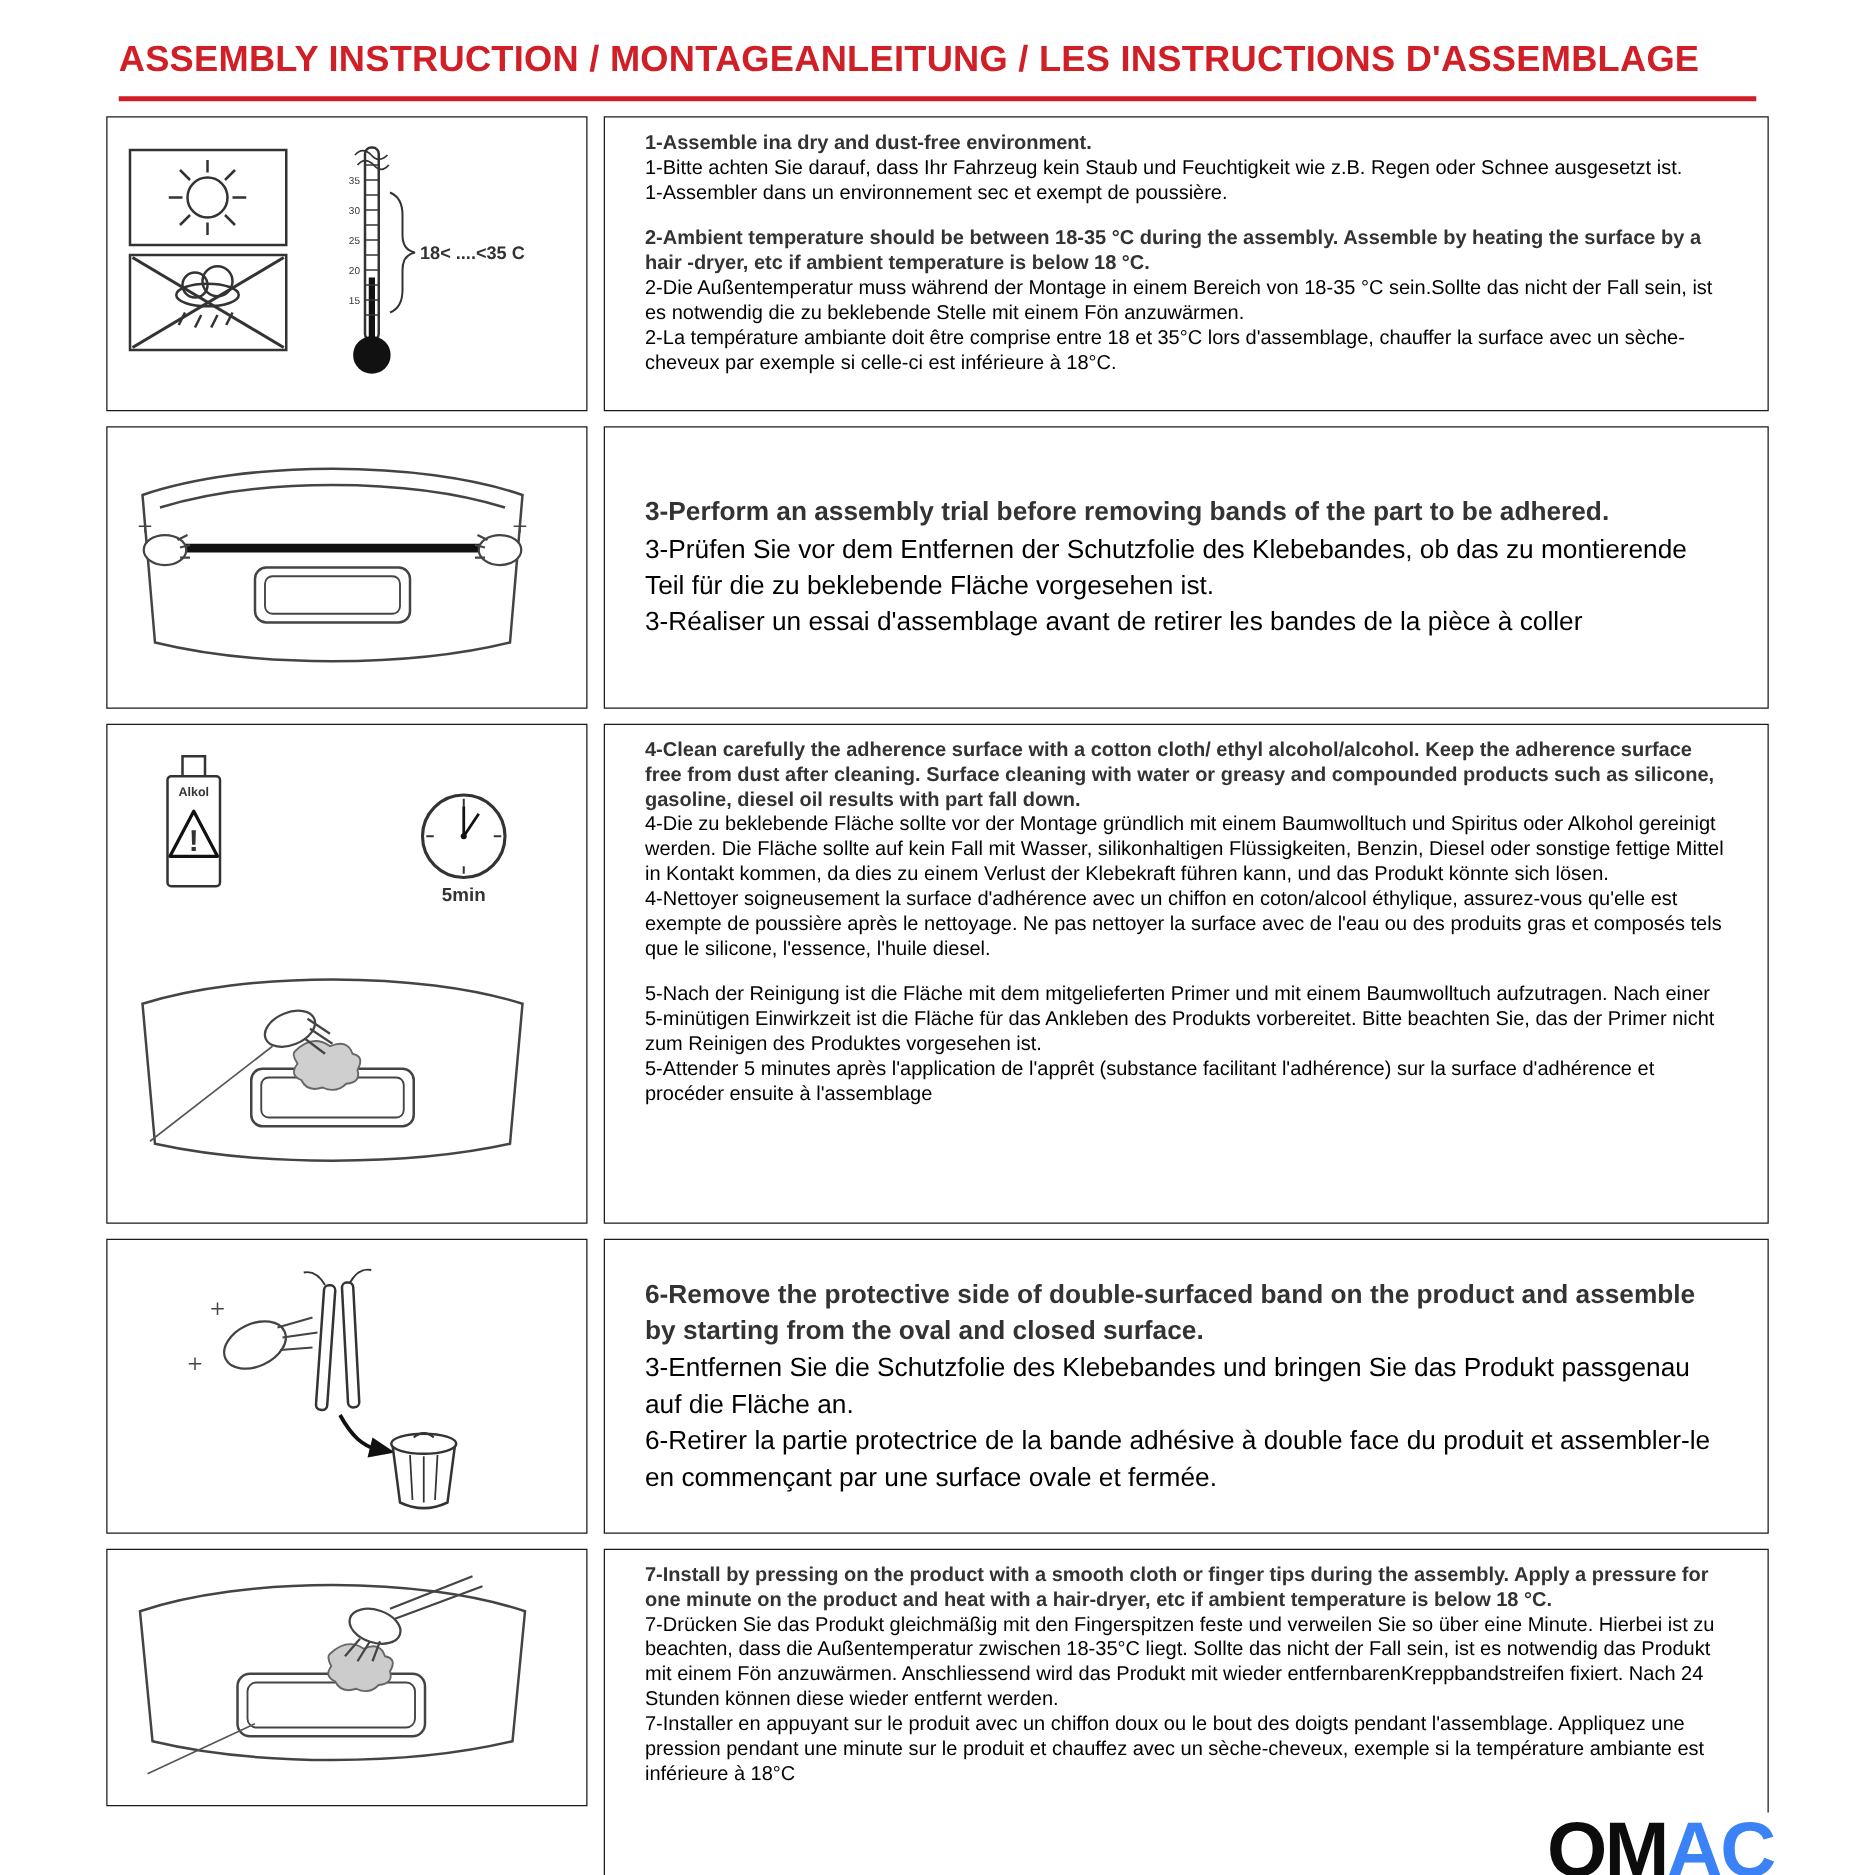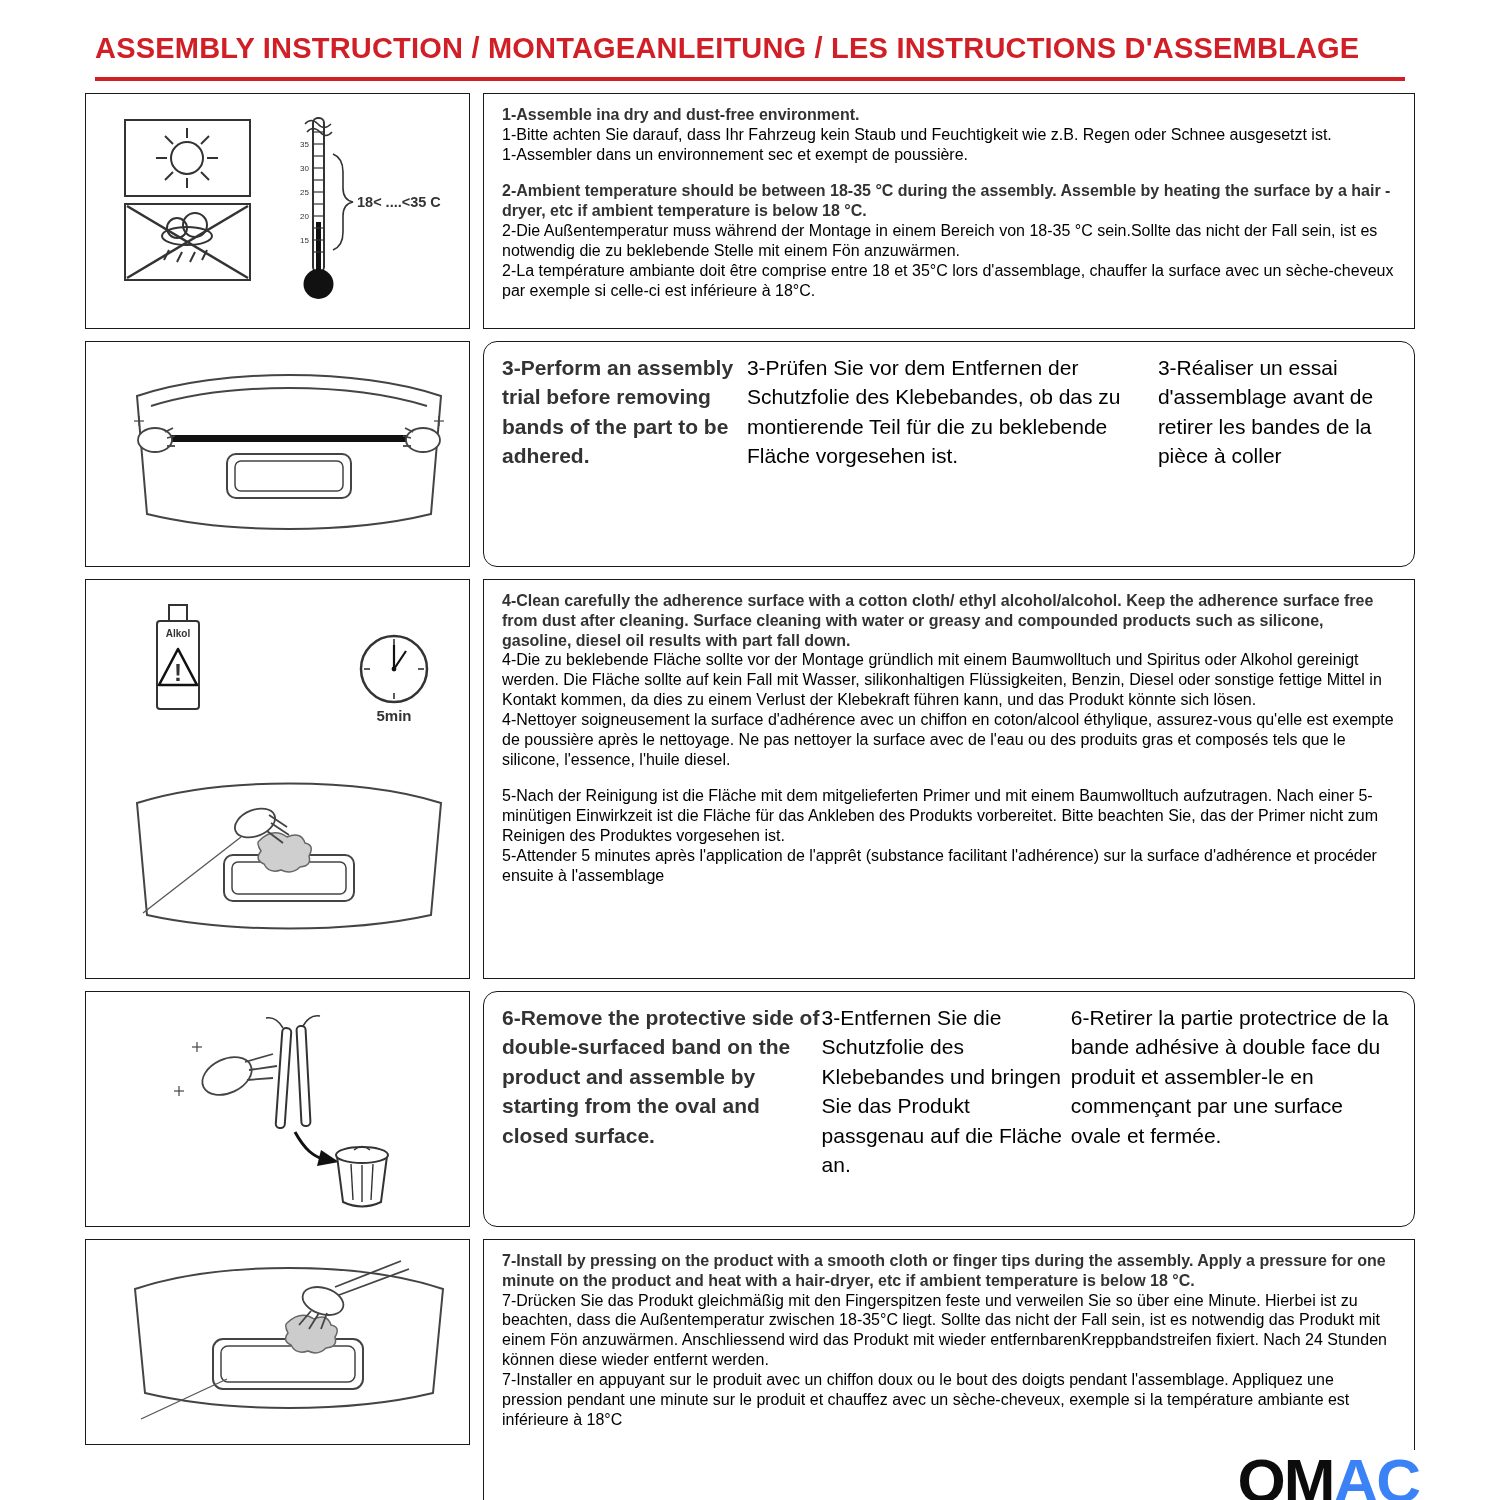--- a/index.html
+++ b/index.html
@@ -3,27 +3,27 @@
 <meta charset="utf-8">
 <style>
   *{box-sizing:border-box}
   html,body{margin:0;padding:0;background:#ffffff}
   .page{width:1374px;height:1500px;margin:16px auto;background:#fff;position:relative;
         padding:10px 22px 0;font-family:"Liberation Sans","DejaVu Sans",sans-serif;color:#4d4d4d;}
   .title{color:#d01f26;font-size:29px;font-weight:800;padding:6px 10px 12px;letter-spacing:.2px;white-space:nowrap;}
   .rule{height:4px;background:#d01f26;margin:0 10px;}
   .row{display:flex;gap:13px;margin-top:12px;align-items:flex-start;}
   .ibox{width:385px;flex:none;border:1.6px solid #1a1a1a;background:#fff;
-        display:flex;align-items:center;justify-content:flex-end;overflow:hidden;}
-  .tbox{flex:1;border:1.6px solid #1a1a1a;background:#fff;padding:11px 18px;}
+        display:flex;align-items:center;justify-content:flex-start;overflow:hidden;}
+  .tbox{flex:1;border:1.6px solid #1a1a1a;background:#fff;padding:11px 32px;}
   .p{font-size:16px;line-height:1.24;margin:0;color:#000000;}
   .b{font-weight:700;color:#333;}
   .gap{height:17px;}
   .big .p{font-size:21px;line-height:1.4;}
-  .center{display:flex;flex-direction:row;justify-content:center;border-radius:14px;}
+  .center{display:flex;flex-direction:column;justify-content:center;}
   .h1{height:236px}.h2{height:226px}.h3{height:400px}.h4{height:236px}.h5{height:262px}.h5L{height:206px}
   svg{display:block}
   svg text{font-family:"Liberation Sans","DejaVu Sans",sans-serif;fill:#333}
   .logo{position:absolute;right:16px;bottom:4px;font-weight:800;font-size:62px;letter-spacing:-2px;
         background:#fff;padding:0 2px;line-height:1;}
   .logo .blk{color:#0c0c0c}.logo .red{color:#3b82f6}
 </style>
 </head>
 <body>
 

